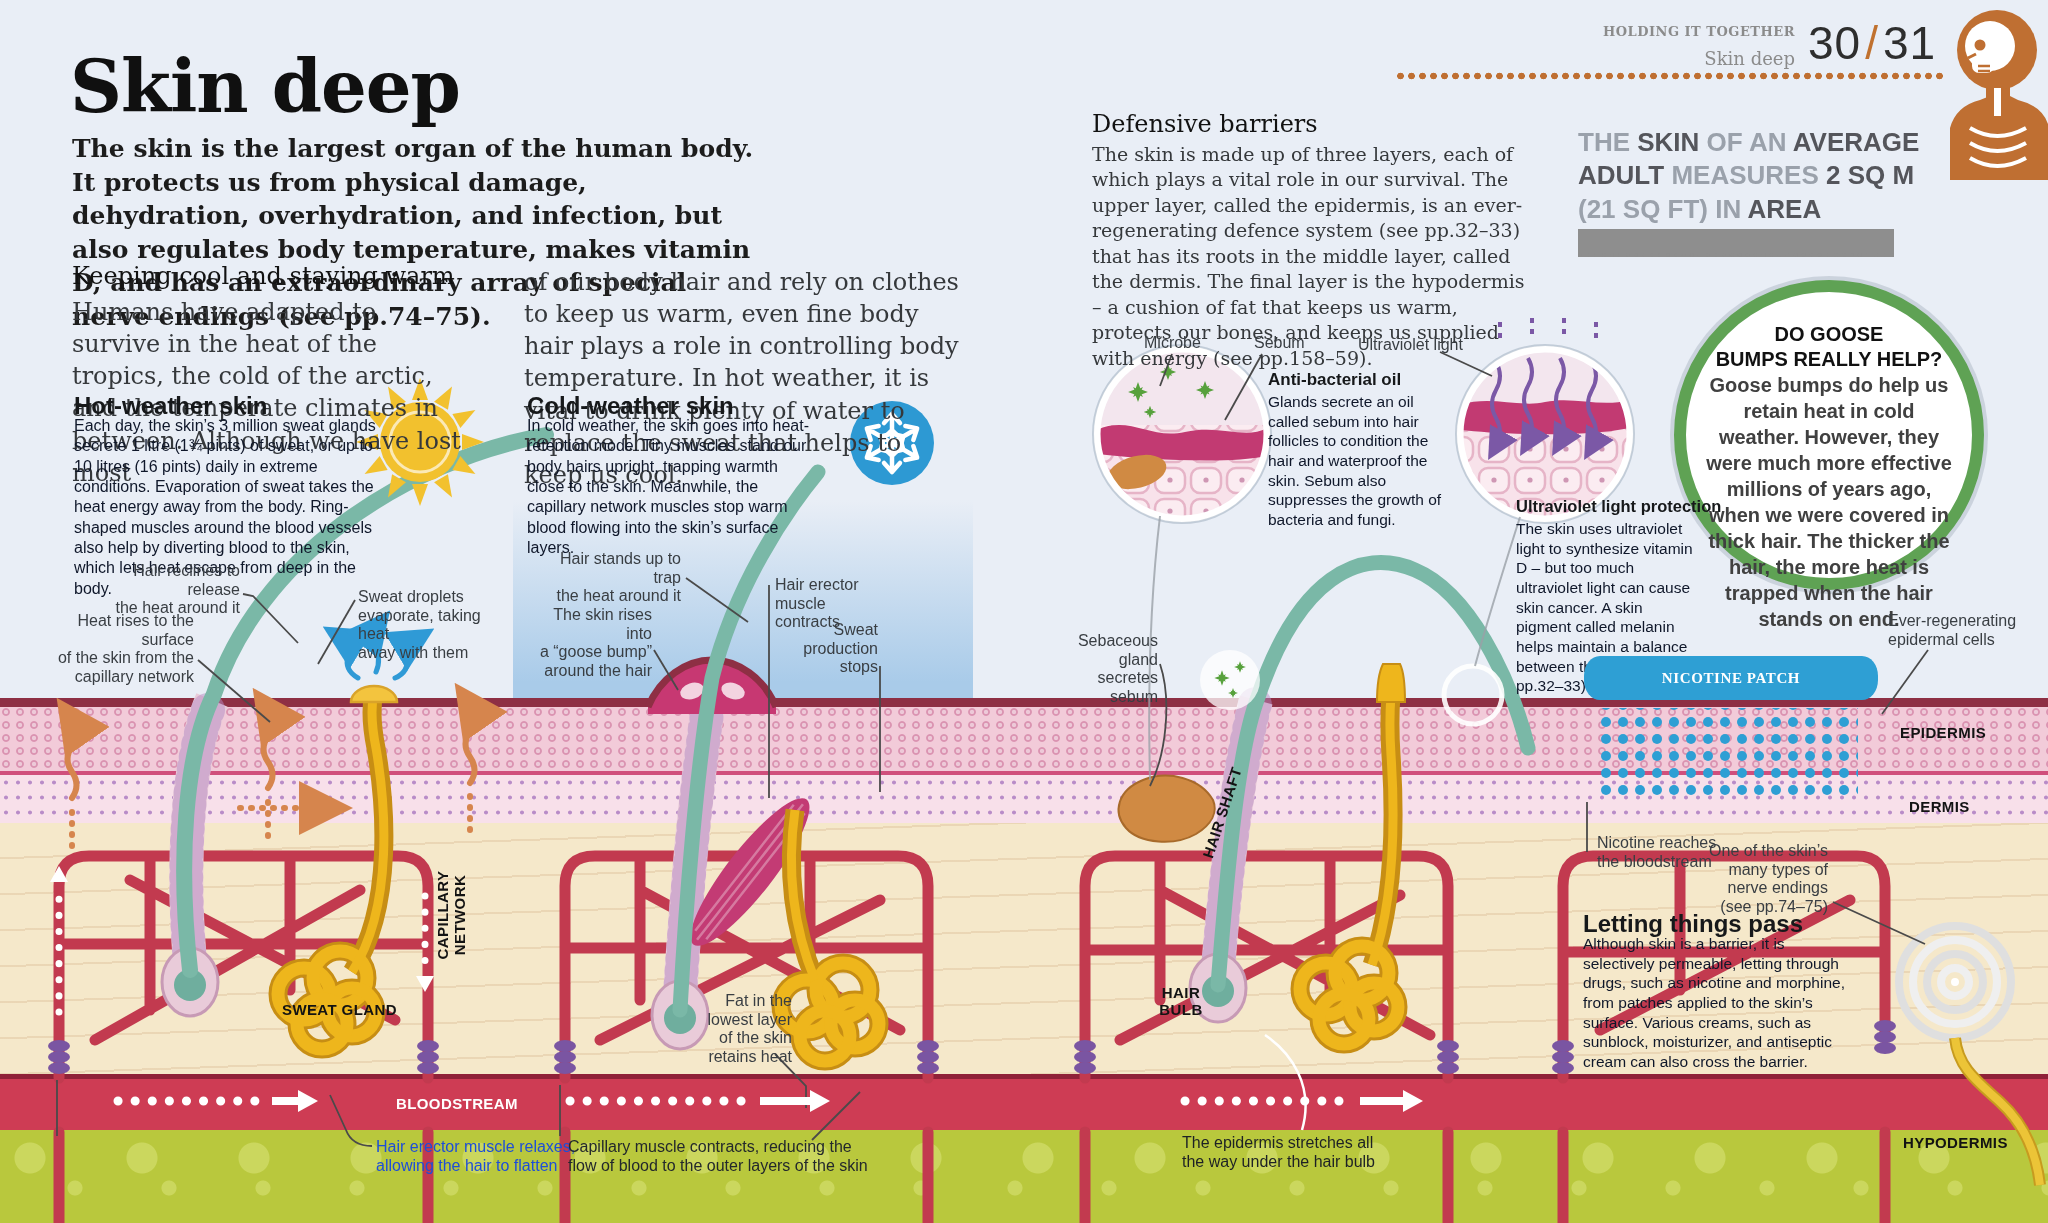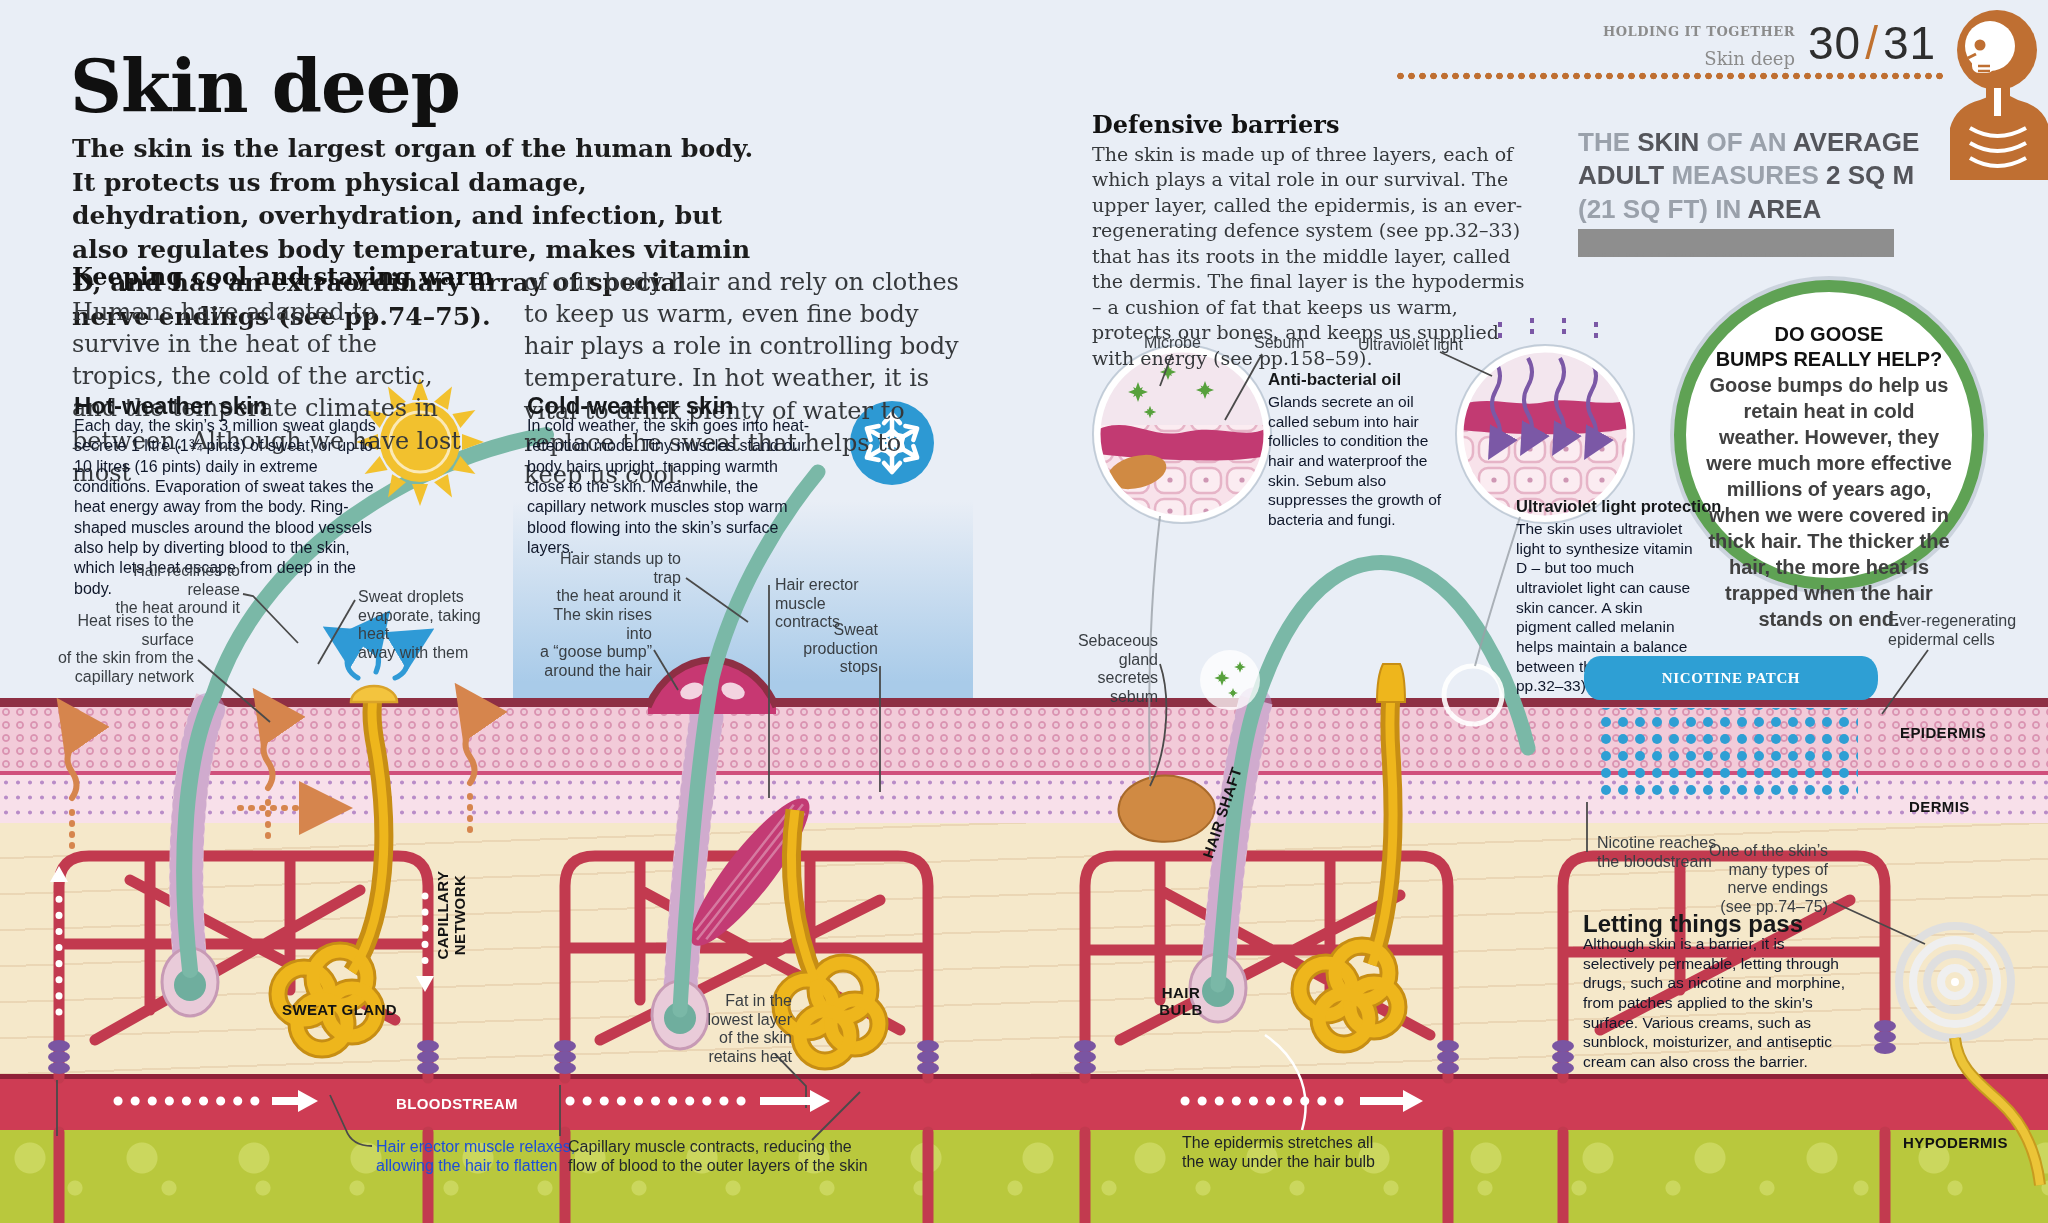--- a/index.html
+++ b/index.html
@@ -4,21 +4,21 @@
 <style>
   html,body{margin:0;padding:0;background:#555}
   .page{position:relative;width:2048px;height:1223px;overflow:hidden;background:#e9eef6}
   .t{position:absolute}
   .sans{font-family:"Liberation Sans",sans-serif}
   .serif{font-family:"DejaVu Serif",serif}
   .pre{white-space:pre-line}
   .r{text-align:right}.c{text-align:center}
   .title{font-size:72px;font-weight:900;color:#101010;letter-spacing:-1px}
   .intro{font-size:25px;font-weight:bold;line-height:1.34;color:#1c1c1c}
-  .h2{font-size:24px;font-weight:bold;color:#121212}
+  .h2{font-size:24px;font-weight:normal;color:#121212}
   .body-serif{font-size:24px;line-height:1.34;color:#35383b}
   .bh{font-weight:bold;font-size:24px;color:#16181a}
   .bb{font-size:16px;line-height:1.27;color:#0f172a}
   .callout{font-size:16px;line-height:1.17;color:#393e43;white-space:pre-line}
   .ll{font-weight:bold;font-size:15px;letter-spacing:.4px;color:#131313;white-space:pre-line}
   .vrot{transform:rotate(-90deg);transform-origin:center}
   .kicker{font-size:13px;font-weight:bold;color:#8b8b8b;letter-spacing:.5px}
   .kicksub{font-size:18px;color:#8b8b8b}
   .pagenums{font-size:46px;color:#2e2e2e;letter-spacing:1px}
   .pagenums .sep{color:#c0712f;padding:0 4px}

